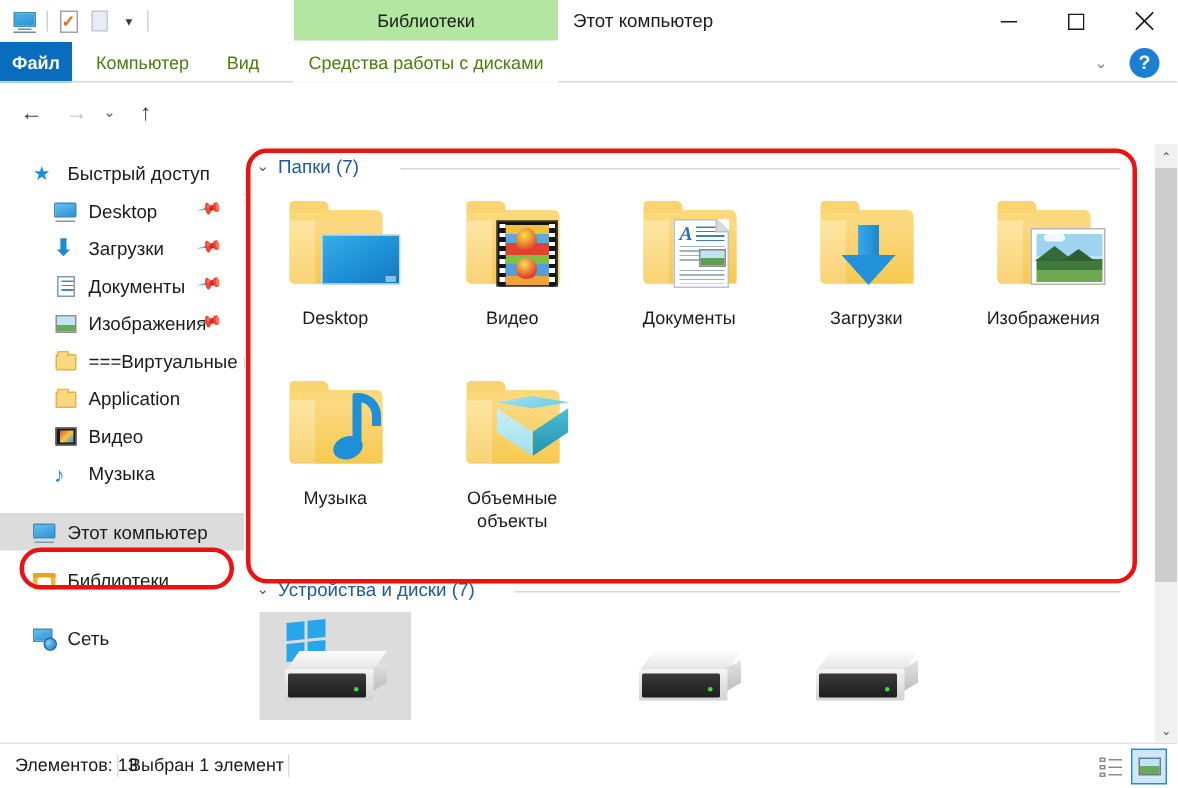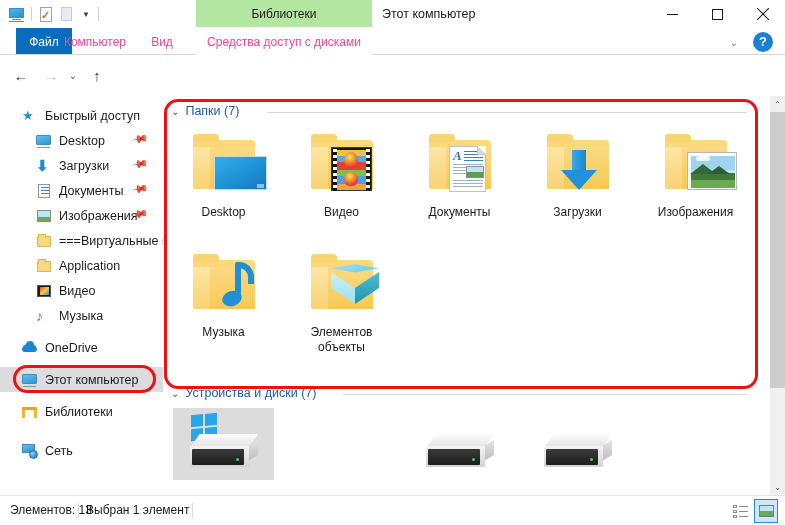--- a/index.html
+++ b/index.html
@@ -79,23 +79,23 @@
   .wc svg { display: block; }
 
   
   .tabstrip {
     position: absolute; left: 0; top: 28px; width: 785px; height: 27px;
     background: #ffffff;
   }
   .tab {
     position: absolute; top: 0; height: 27px;
     display: flex; align-items: center; justify-content: center;
-    font-size: 12px; color: #ec4899; white-space: nowrap;
-  }
-  .tab.file { left: 16px; width: 56px; background: #0a6cbc; color: #ffffff; }
+    font-size: 12px; color: #4d7c0f; white-space: nowrap;
+  }
+  .tab.file { left: 0; width: 48px; background: #0a6cbc; color: #ffffff; font-weight: bold; }
   .tab.t1 { left: 56px; width: 78px; }
   .tab.t2 { left: 142px; width: 40px; }
   .tab.t3 { left: 196px; width: 176px; background: #ffffff; }
   .tabstrip-underline {
     position: absolute; left: 0; top: 54px; width: 785px; height: 1px; background: #d7d7d7;
   }
   .tabstrip-underline-gap {
     position: absolute; left: 196px; top: 54px; width: 176px; height: 1px; background: #ffffff;
   }
   .ribbon-expand {
@@ -605,21 +605,21 @@
     <div class="tab file">
       <span>Файл</span>
     </div>
     <div class="tab t1">
       <span>Компьютер</span>
     </div>
     <div class="tab t2">
       <span>Вид</span>
     </div>
     <div class="tab t3">
-      <span>Средства доступ с дисками</span>
+      <span>Средства работы с дисками</span>
     </div>
   </div>
   <div class="tabstrip-underline"></div>
   <div class="tabstrip-underline-gap"></div>
 
   <div class="ribbon-expand">
     <span>⌄</span>
   </div>
   <div class="help-btn">
     <span>?</span>
@@ -728,26 +728,20 @@
       <span>Видео</span>
     </div>
 
     <div class="nav-item lvl1">
       <span class="ni-ico"><span class="i-music">♪</span></span>
       <span>Музыка</span>
     </div>
 
     <div class="nav-gap"></div>
 
-    <div class="nav-item lvl0">
-      <span class="ni-ico">
-          <span class="i-cloud"></span>
-        </span>
-      <span>OneDrive</span>
-    </div>
 
     <div class="nav-gap"></div>
 
     <div class="nav-item lvl0 selected">
       <span class="ni-ico i-mon">
           <span class="scr"></span>
           <span class="base"></span>
         </span>
       <span>Этот компьютер</span>
     </div>
@@ -893,21 +887,21 @@
             <span class="tab"></span>
             <span class="shade"></span>
             <span class="front"></span>
         </span>
         <span class="ov ov-cube">
           <span class="topq"></span>
             <span class="left"></span>
             <span class="right"></span>
         </span>
       </div>
-      <span class="lbl" style="white-space:pre-line">Элементов
+      <span class="lbl" style="white-space:pre-line">Объемные
 объекты</span>
     </div>
 
     <div class="group-header" style="left:8px; top:290px;">
       <span class="chev">⌄</span>
       <span>Устройства и диски (7)</span>
     </div>
     <div class="group-rule" style="left:180px; top:298px; width:404px;"></div>
 
     <div class="dtile sel" style="left:10px; top:312px;">

